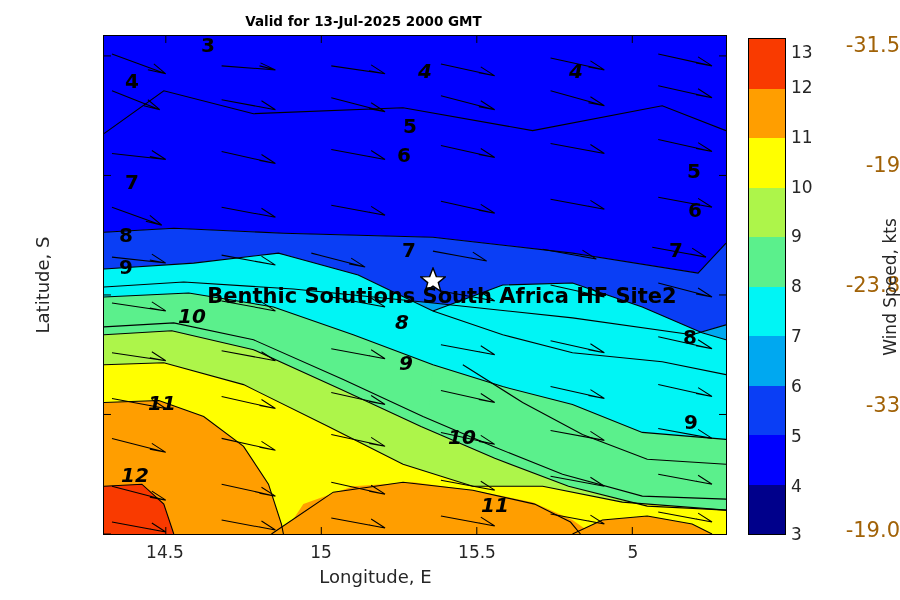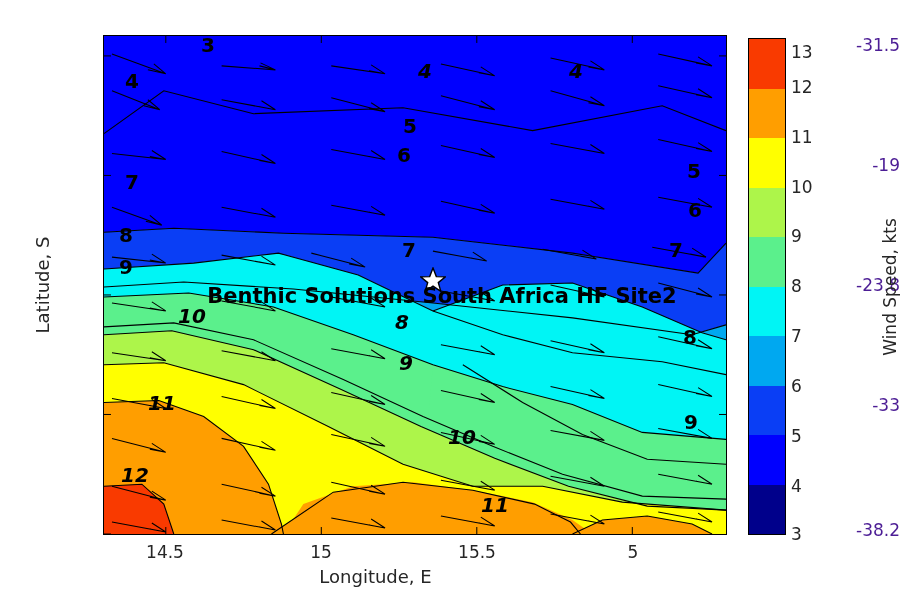--- a/index.html
+++ b/index.html
@@ -11,21 +11,21 @@
          font-size:13.5px;font-weight:bold;color:#000;letter-spacing:0px;}
 
   
   #plot{position:absolute;left:103px;top:35px;width:624px;height:500px;
         border:1.5px solid #000;box-sizing:border-box;overflow:hidden;
         background:#00F5F5;}
   #svgfield{position:absolute;left:0;top:0;width:100%;height:100%;}
 
   
   .ytick{position:absolute;right:0;width:92px;text-align:right;
-         font-size:17px;color:#4c1d95;transform:translateY(-50%);}
+         font-size:21px;color:#a16207;transform:translateY(-50%);}
   .xtick{position:absolute;top:0;width:120px;text-align:center;
          font-size:17px;color:#262626;transform:translateX(-50%);}
   .ylabel{position:absolute;left:-63px;top:50%;width:200px;text-align:center;
           font-size:18px;color:#262626;
           transform:translateY(-50%) rotate(-90deg);transform-origin:center;}
   .xlabel{position:absolute;left:12px;top:566px;width:727px;text-align:center;
           font-size:18px;color:#262626;}
 
   
   #cbar{position:absolute;left:748px;top:38px;width:38px;height:497px;
@@ -46,20 +46,21 @@
   
   .sitelab{position:absolute;font-size:21px;font-weight:bold;color:#000000;
            white-space:nowrap;transform:translate(-50%,-50%);}
   .star{position:absolute;transform:translate(-50%,-50%);}
 </style>
 </head>
 <body>
 
 <div id="root">
 
+  <div class="title">Valid for 13-Jul-2025 2000 GMT</div>
 
   <div id="plot">
     <svg id="svgfield" viewBox="0 0 624 500" preserveAspectRatio="none">
 
       <rect x="0" y="0" width="624" height="500" fill="#00F5F5"></rect>
 
       <path d="M0,0 H624 V95 L560,70 L430,95 L300,72 L150,78 L60,55 L0,98 Z" fill="#00008B"></path>
 
       <path d="M0,0 H624 V205 L590,230 L470,215 L330,200 L180,197 L70,192 L0,196 Z
                M0,98 L60,55 L150,78 L300,72 L430,95 L560,70 L624,95 V205
@@ -237,21 +238,21 @@
       <polygon points="13,1 16.3,9.6 25.4,9.9 18.3,15.6 20.8,24.4 13,19.2 5.2,24.4 7.7,15.6 0.6,9.9 9.7,9.6" fill="#FFFFFF" stroke="#000000" stroke-width="1.4"></polygon>
     </svg>
     <div class="sitelab" style="left:338px;top:260px;">Benthic Solutions South Africa HF Site2</div>
   </div>
 
   <div>
     <div class="ytick" style="top:45px;">-31.5</div>
     <div class="ytick" style="top:165px;">-19</div>
     <div class="ytick" style="top:285px;">-23.8</div>
     <div class="ytick" style="top:405px;">-33</div>
-    <div class="ytick" style="top:530px;">-38.2</div>
+    <div class="ytick" style="top:530px;">-19.0</div>
     <div class="ylabel" style="left:-68px;top:285px;width:220px;">Latitude, S</div>
   </div>
 
   <div>
     <div class="xtick" style="left:165px;top:542px;">14.5</div>
     <div class="xtick" style="left:321px;top:542px;">15</div>
     <div class="xtick" style="left:477px;top:542px;">15.5</div>
     <div class="xtick" style="left:633px;top:542px;">5</div>
     <div class="xlabel">Longitude, E</div>
   </div>

